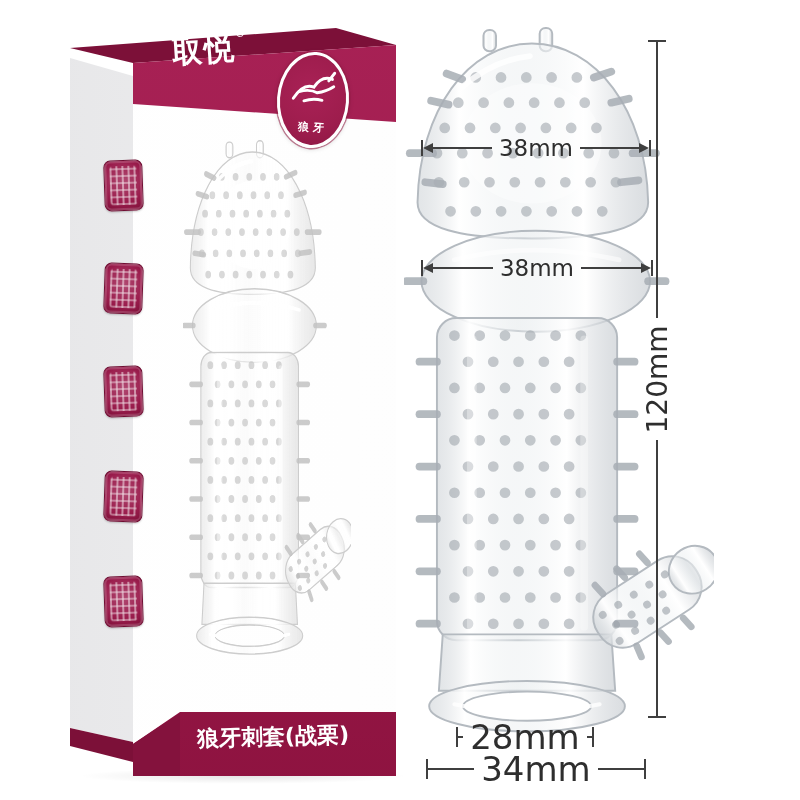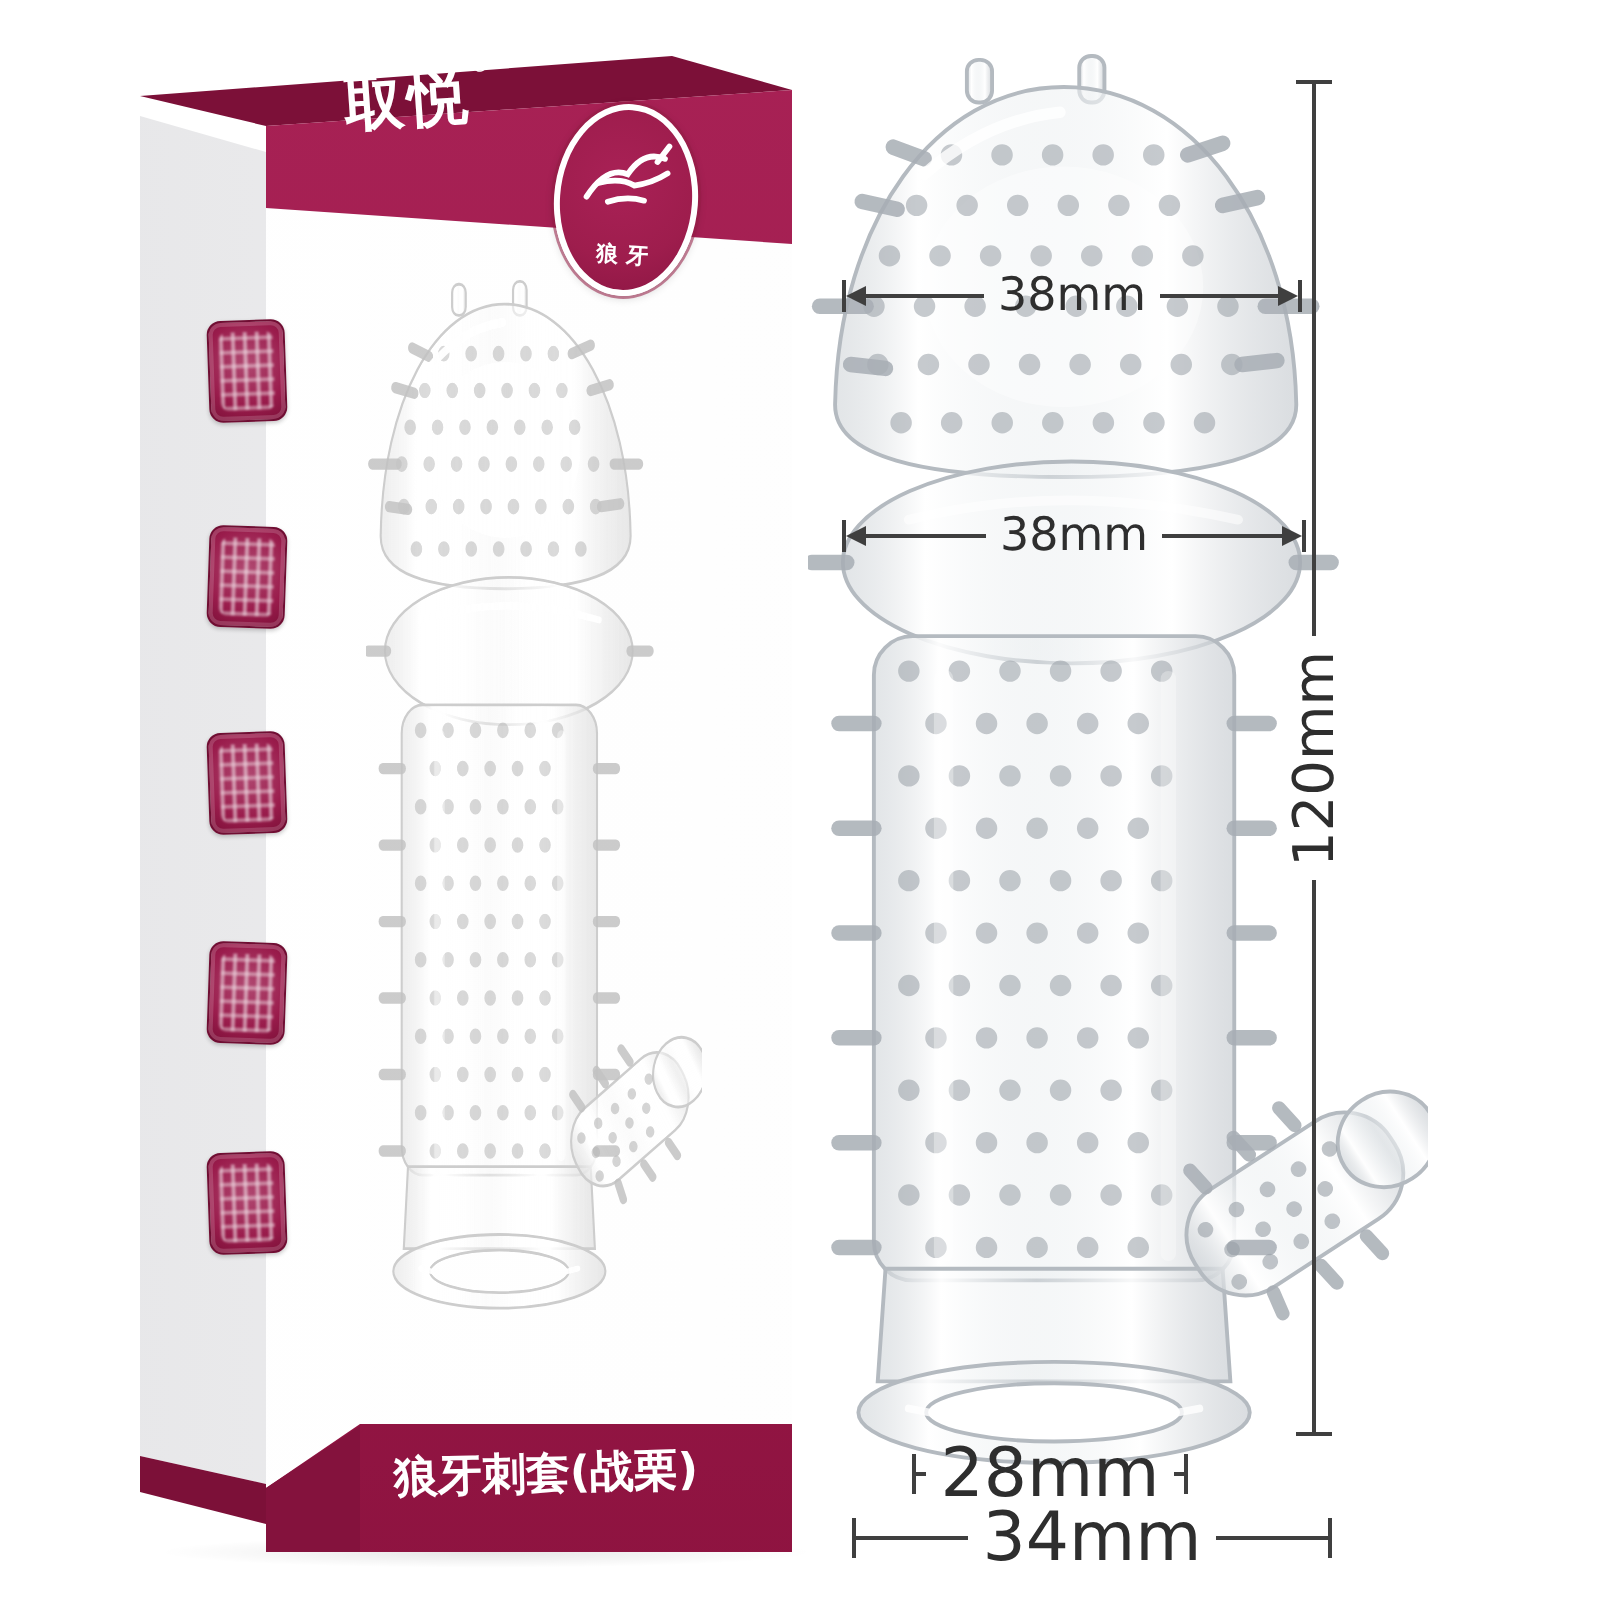--- a/index.html
+++ b/index.html
@@ -249,21 +249,21 @@
   </div>
 
   <div class="dim big" style="left:456px;top:720px;width:138px;height:34px">
     <span class="bar"></span>
     <span class="line"></span>
     <span class="lbl">28mm</span>
     <span class="line"></span>
     <span class="bar"></span>
   </div>
 
-  <div class="dim big" style="left:426px;top:752px;width:240px;height:34px">
+  <div class="dim big" style="left:426px;top:752px;width:220px;height:34px">
     <span class="bar"></span>
     <span class="line"></span>
     <span class="lbl">34mm</span>
     <span class="line"></span>
     <span class="bar"></span>
   </div>
 
 </div>
 
 </body></html>

